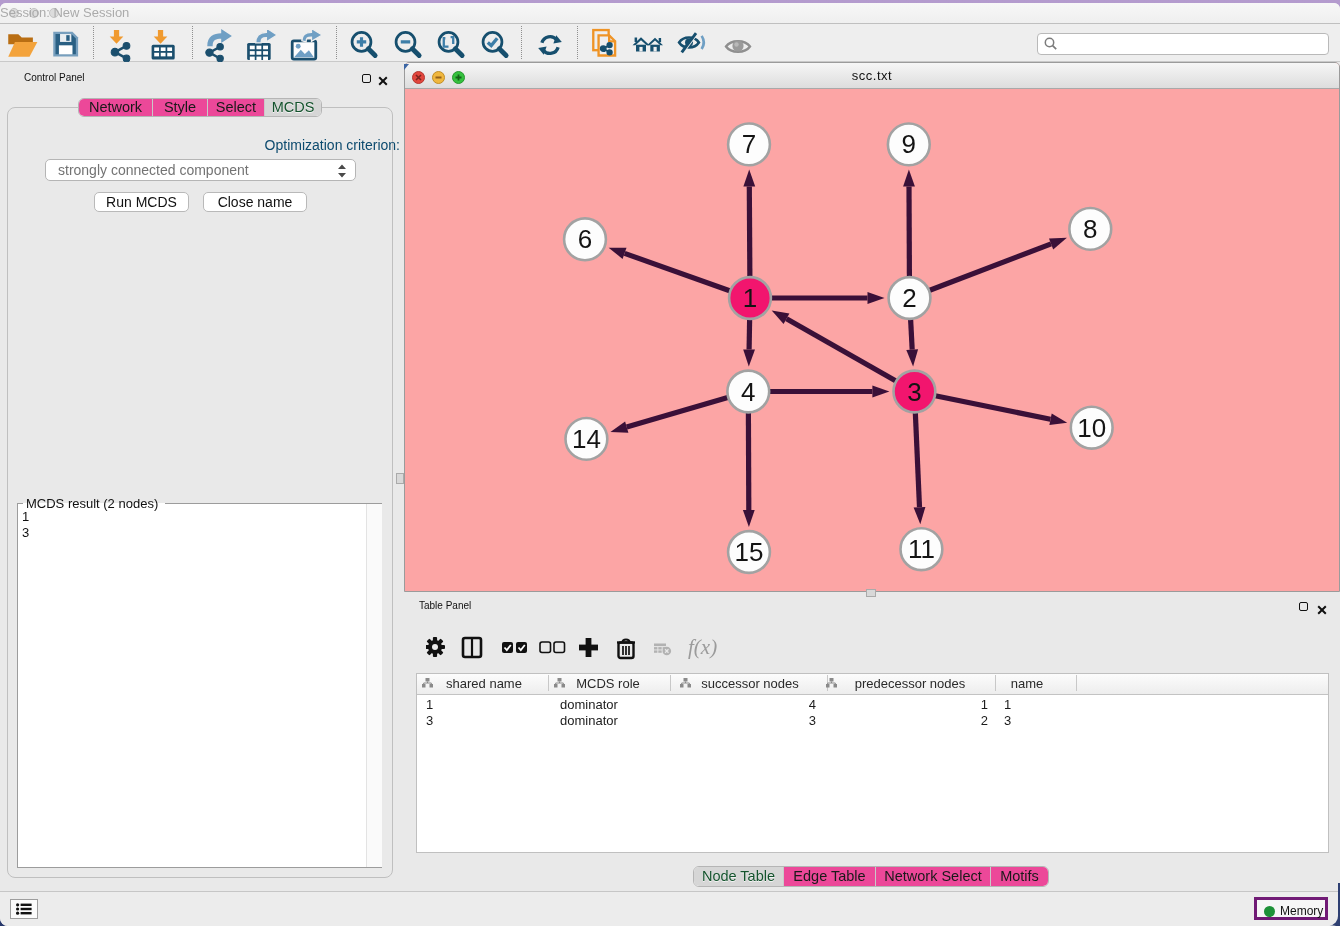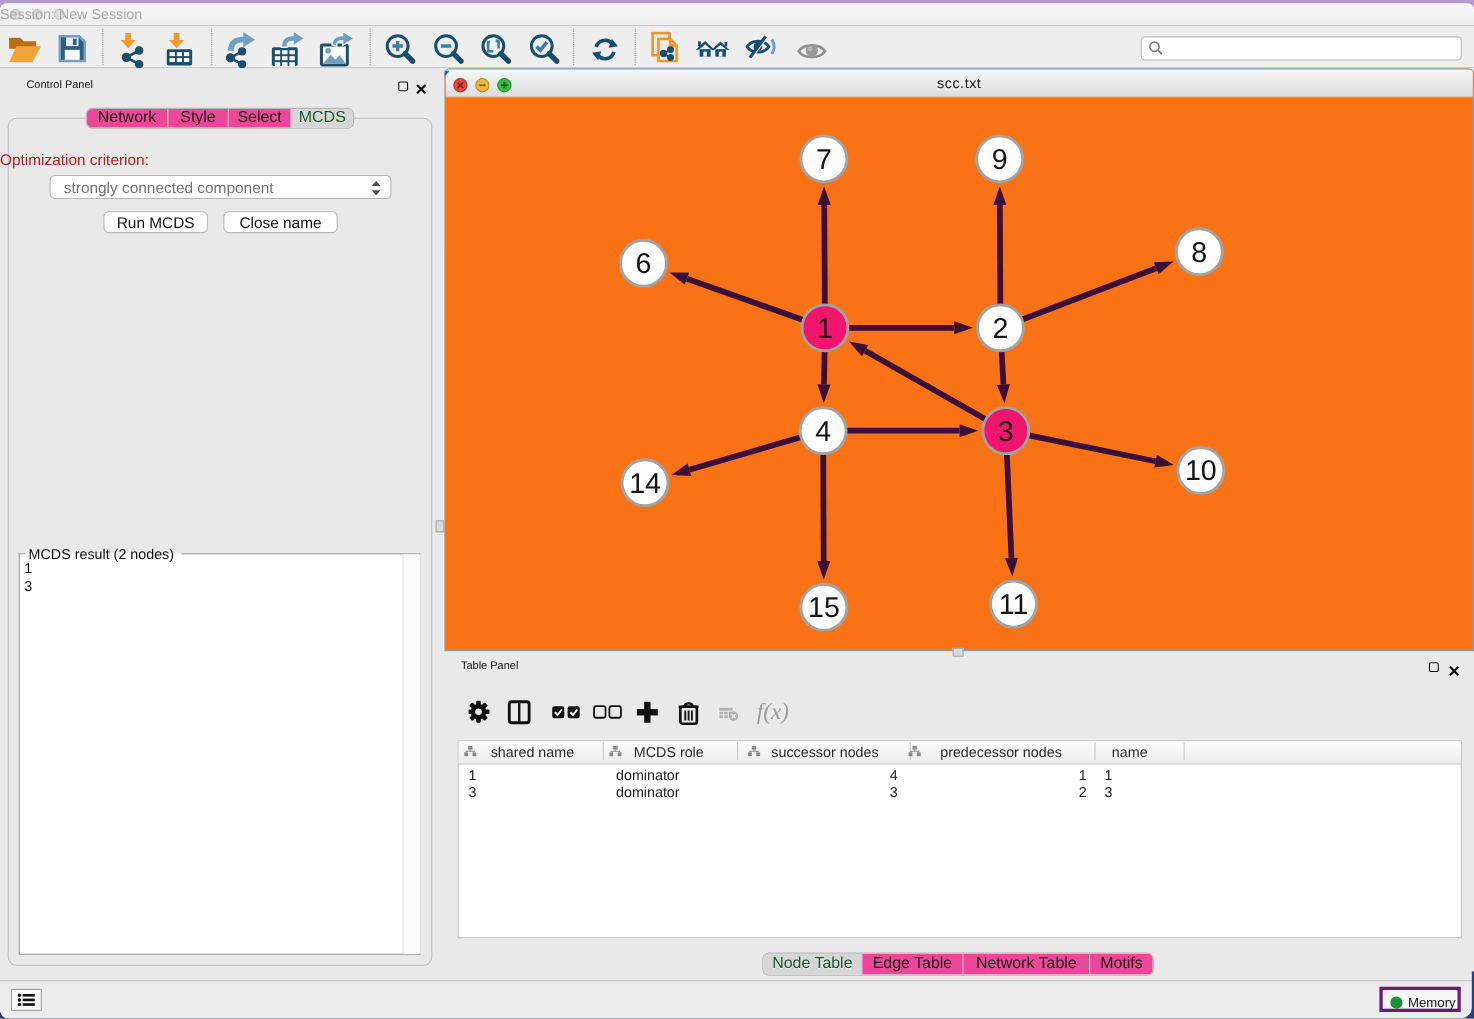--- a/index.html
+++ b/index.html
@@ -206,41 +206,41 @@
   <div class="abs" style="left:7px;top:104px;width:386px;height:771px;background:#e9e9e9;
        border:1px solid #bfbfbf;border-radius:8px;box-sizing:border-box"></div>
 
   <div class="tabgrp" style="left:78px;top:95px;width:244px">
     <div class="seg" style="width:73px">Network</div>
     <div class="seg" style="width:54px">Style</div>
     <div class="seg" style="width:56px">Select</div>
     <div class="seg sel" style="flex:1">MCDS</div>
   </div>
 
-  <div class="abs" style="left:0;top:134px;width:400px;text-align:left;font-size:14px;color:#b91c1c">Optimization criterion:</div>
+  <div class="abs" style="left:0;top:134px;width:400px;text-align:right;font-size:14px;color:#0c4a6e">Optimization criterion:</div>
 
   <div class="abs" style="left:45px;top:156px;width:311px;height:22px;background:#fff;border:1px solid #b5b5b5;border-radius:5px;box-sizing:border-box">
     <div class="abs" style="left:12px;top:2px;font-size:14px;color:#737373">strongly connected component</div>
     <svg class="abs" style="right:7px;top:2.5px" width="12" height="16" viewBox="0 0 12 16">
       <path d="M2 6 L6 1.6 L10 6 Z M2 10 L6 14.4 L10 10 Z" fill="#4a4a4a"></path>
     </svg>
   </div>
   <div class="btn" style="left:94px;top:189px;width:95px;height:20px;line-height:18px">Run MCDS</div>
   <div class="btn" style="left:203px;top:189px;width:104px;height:20px;line-height:18px">Close name</div>
 
   <div class="abs" style="left:17px;top:500px;width:365px;height:365px;border:1px solid #9c9c9c;border-top:none;box-sizing:border-box;background:#fff"></div>
   <div class="abs" style="left:17px;top:500px;width:6px;height:1px;background:#9c9c9c"></div>
   <div class="abs" style="left:165px;top:500px;width:217px;height:1px;background:#9c9c9c"></div>
   <div class="abs" style="left:26px;top:493px;font-size:13px;color:#111">MCDS result (2 nodes)</div>
   <div class="abs" style="left:22px;top:506px;font-size:13px;color:#111;line-height:16px">1<br>3</div>
   <div class="abs" style="left:366px;top:501px;width:15px;height:363px;background:#fafafa;border-left:1px solid #e3e3e3"></div>
 
   <div class="abs" style="left:396px;top:470px;width:8px;height:11px;background:#d8d8d8;border:1px solid #aaa;box-sizing:border-box"></div>
 
-  <div class="abs" style="left:404px;top:59px;width:936px;height:530px;background:#f97316;border:1px solid #9b9b9b;border-radius:5px 5px 0 0;box-sizing:border-box;overflow:hidden">
+  <div class="abs" style="left:404px;top:59px;width:936px;height:530px;background:#fca5a5;border:1px solid #9b9b9b;border-radius:5px 5px 0 0;box-sizing:border-box;overflow:hidden">
     <div class="abs" style="left:0;top:0;width:100%;height:25px;background:linear-gradient(180deg,#f6f6f6,#dddddd);border-bottom:1px solid #a9a9a9">
       <div class="abs" style="left:0;top:5px;width:100%;text-align:center;font-size:13px;color:#111;letter-spacing:0.5px">scc.txt</div>
       <svg class="abs" style="left:7px;top:8px" width="60" height="14" viewBox="0 0 60 14">
         <circle cx="6.5" cy="6.5" r="6" fill="#e2463d" stroke="#b23730" stroke-width="1"></circle>
         <path d="M4 4 L9 9 M9 4 L4 9" stroke="#7c231e" stroke-width="1.6"></path>
         <circle cx="26.5" cy="6.5" r="6" fill="#f0b73e" stroke="#c08e27" stroke-width="1"></circle>
         <path d="M23.5 6.5 H29.5" stroke="#93611a" stroke-width="1.8"></path>
         <circle cx="46.5" cy="6.5" r="6" fill="#35c13e" stroke="#27962e" stroke-width="1"></circle>
         <path d="M43.5 6.5 H49.5 M46.5 3.5 V9.5" stroke="#156218" stroke-width="1.8"></path>
       </svg>
@@ -422,21 +422,21 @@
       <text x="144" y="52">dominator</text>
       <text x="400" y="52" text-anchor="end">3</text>
       <text x="572" y="52" text-anchor="end">2</text>
       <text x="588" y="52">3</text>
     </g>
   </svg>
 
   <div class="tabgrp" style="left:693px;top:863px;width:356px;height:21px">
     <div class="seg sel" style="width:89px;line-height:19px">Node Table</div>
     <div class="seg" style="width:91px;line-height:19px">Edge Table</div>
-    <div class="seg" style="width:114px;line-height:19px">Network Table</div>
+    <div class="seg" style="width:114px;line-height:19px">Network Select</div>
     <div class="seg" style="flex:1;line-height:19px">Motifs</div>
   </div>
 
   <div class="abs" style="left:0;top:888px;width:1340px;height:35px;background:#ececec;border-top:1px solid #c6c6c6"></div>
   <div class="abs" style="left:10px;top:896px;width:28px;height:20px;background:#fbfbfb;border:1px solid #9e9e9e;box-sizing:border-box">
     <svg width="16" height="12" style="position:absolute;left:5px;top:3px" viewBox="0 0 16 12">
       <g fill="#111">
           <circle cx="1.6" cy="1.8" r="1.6"></circle>
           <circle cx="1.6" cy="6" r="1.6"></circle>
           <circle cx="1.6" cy="10.2" r="1.6"></circle>

